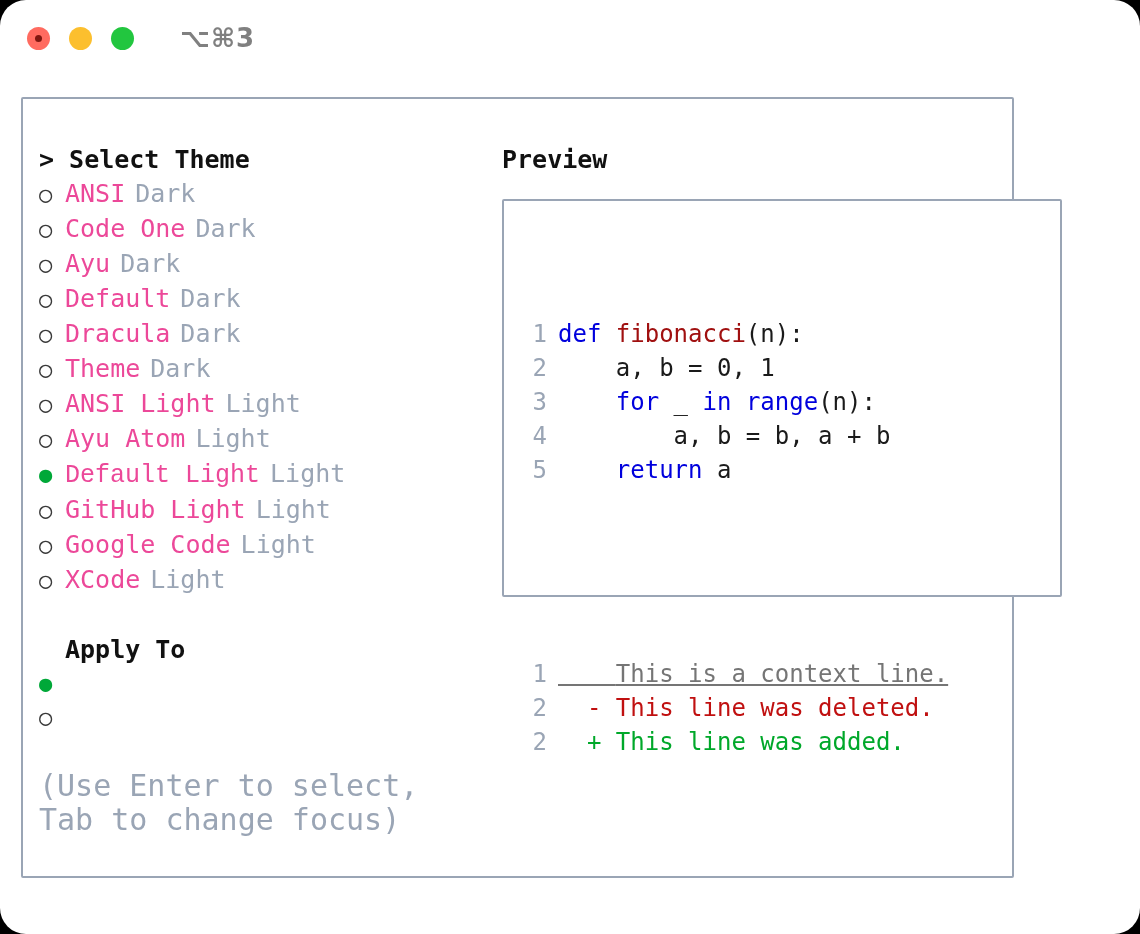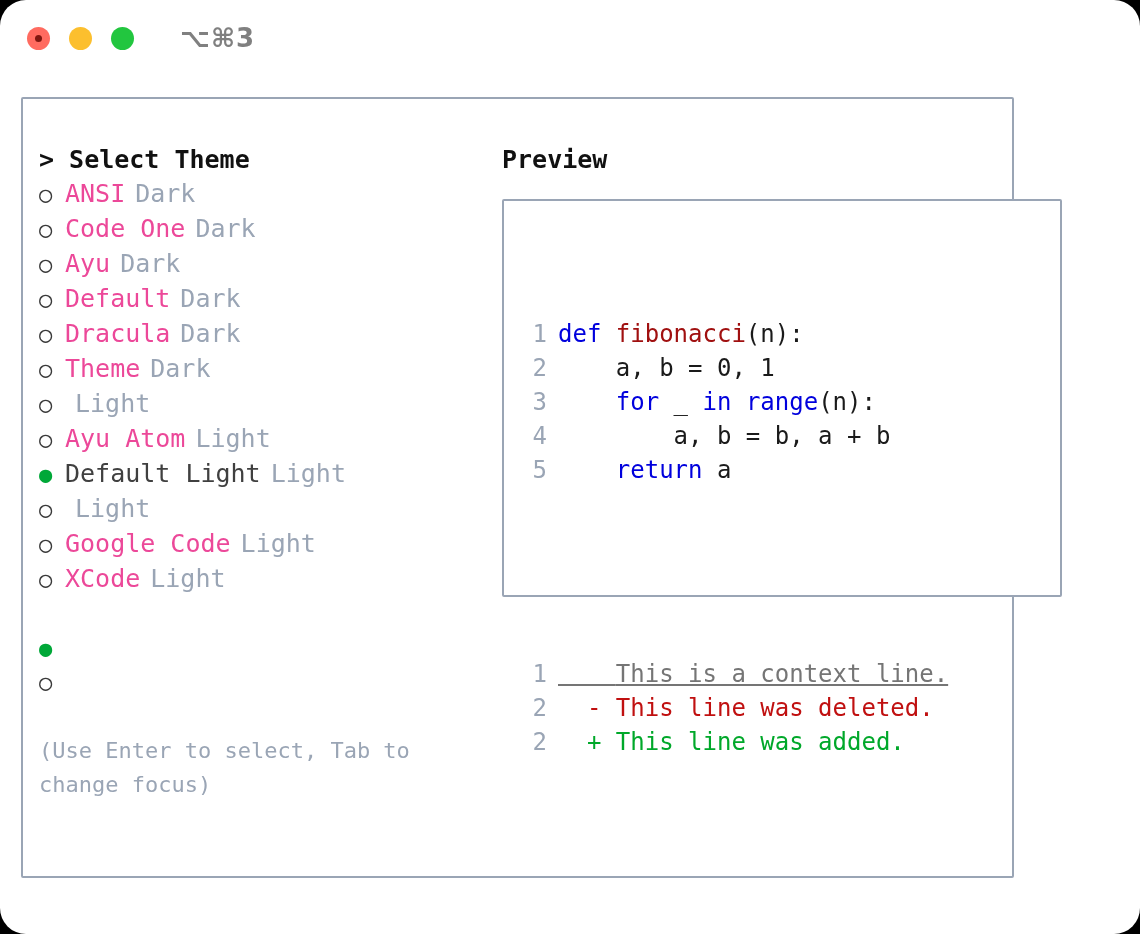--- a/index.html
+++ b/index.html
@@ -106,39 +106,39 @@
   }
   .bullet {
     display: inline-block;
     width: 26px;
     flex: 0 0 26px;
     font-size: 22px;
     color: #3a3a3a;
   }
   .bullet.sel { color: #00a838; }
   .opt-name { color: #ec4899; }
-  .opt-row.selected .opt-name { color: #404040; }
+  .opt-row.selected .opt-name { color: #ec4899; font-family: Liberation Mono, monospace; }
   .opt-tag {
     color: #9aa5b5;
     margin-left: 10px;
   }
   .section-gap { height: 35px; }
   .apply-header {
     font-family: "DejaVu Sans Mono", monospace;
     font-size: 25px;
     font-weight: 700;
     color: #111111;
     line-height: 34px;
     padding-left: 26px;
     white-space: pre;
   }
   .hint {
     margin-top: 34px;
     font-family: "DejaVu Sans Mono", monospace;
-    font-size: 22px;
+    font-size: 30px;
     line-height: 34px;
     color: #9aa5b5;
     width: 410px;
   }
   
   .right-col {
     position: absolute;
     left: 479px;
     top: 44px;
     width: 500px;
@@ -205,30 +205,31 @@
       <div class="left-col">
         <div class="list-header">&gt; Select Theme</div>
 
         <div id="theme-list">
             <div class="opt-row"><span class="bullet">○</span><span class="opt-name">ANSI</span><span class="opt-tag">Dark</span></div>
             <div class="opt-row"><span class="bullet">○</span><span class="opt-name">Code One</span><span class="opt-tag">Dark</span></div>
             <div class="opt-row"><span class="bullet">○</span><span class="opt-name">Ayu</span><span class="opt-tag">Dark</span></div>
             <div class="opt-row"><span class="bullet">○</span><span class="opt-name">Default</span><span class="opt-tag">Dark</span></div>
             <div class="opt-row"><span class="bullet">○</span><span class="opt-name">Dracula</span><span class="opt-tag">Dark</span></div>
             <div class="opt-row"><span class="bullet">○</span><span class="opt-name">Theme</span><span class="opt-tag">Dark</span></div>
-            <div class="opt-row"><span class="bullet">○</span><span class="opt-tag">Light</span></div>
+            <div class="opt-row"><span class="bullet">○</span><span class="opt-name">ANSI Light</span><span class="opt-tag">Light</span></div>
             <div class="opt-row"><span class="bullet">○</span><span class="opt-name">Ayu Atom</span><span class="opt-tag">Light</span></div>
             <div class="opt-row selected"><span class="bullet sel">●</span><span class="opt-name">Default Light</span><span class="opt-tag">Light</span></div>
-            <div class="opt-row"><span class="bullet">○</span><span class="opt-tag">Light</span></div>
+            <div class="opt-row"><span class="bullet">○</span><span class="opt-name">GitHub Light</span><span class="opt-tag">Light</span></div>
             <div class="opt-row"><span class="bullet">○</span><span class="opt-name">Google Code</span><span class="opt-tag">Light</span></div>
             <div class="opt-row"><span class="bullet">○</span><span class="opt-name">XCode</span><span class="opt-tag">Light</span></div>
           </div>
 
         <div class="section-gap"></div>
 
+        <div class="apply-header">Apply To</div>
 
         <div id="apply-list">
             <div class="opt-row selected"><span class="bullet sel">●</span></div>
             <div class="opt-row"><span class="bullet">○</span></div>
           </div>
 
         <div class="hint">(Use Enter to select, Tab to change focus)</div>
       </div>
 
       <div class="right-col">

